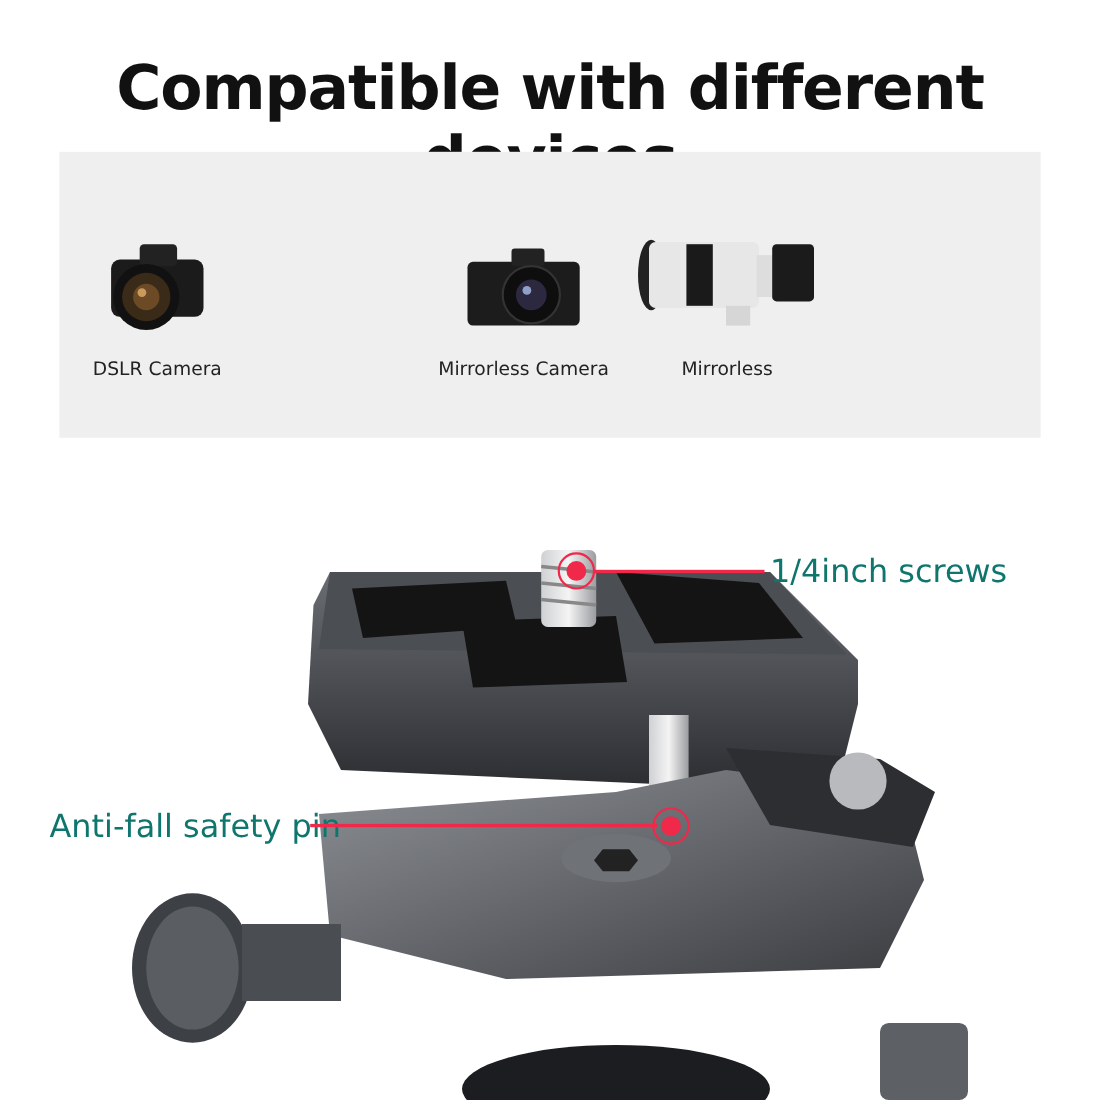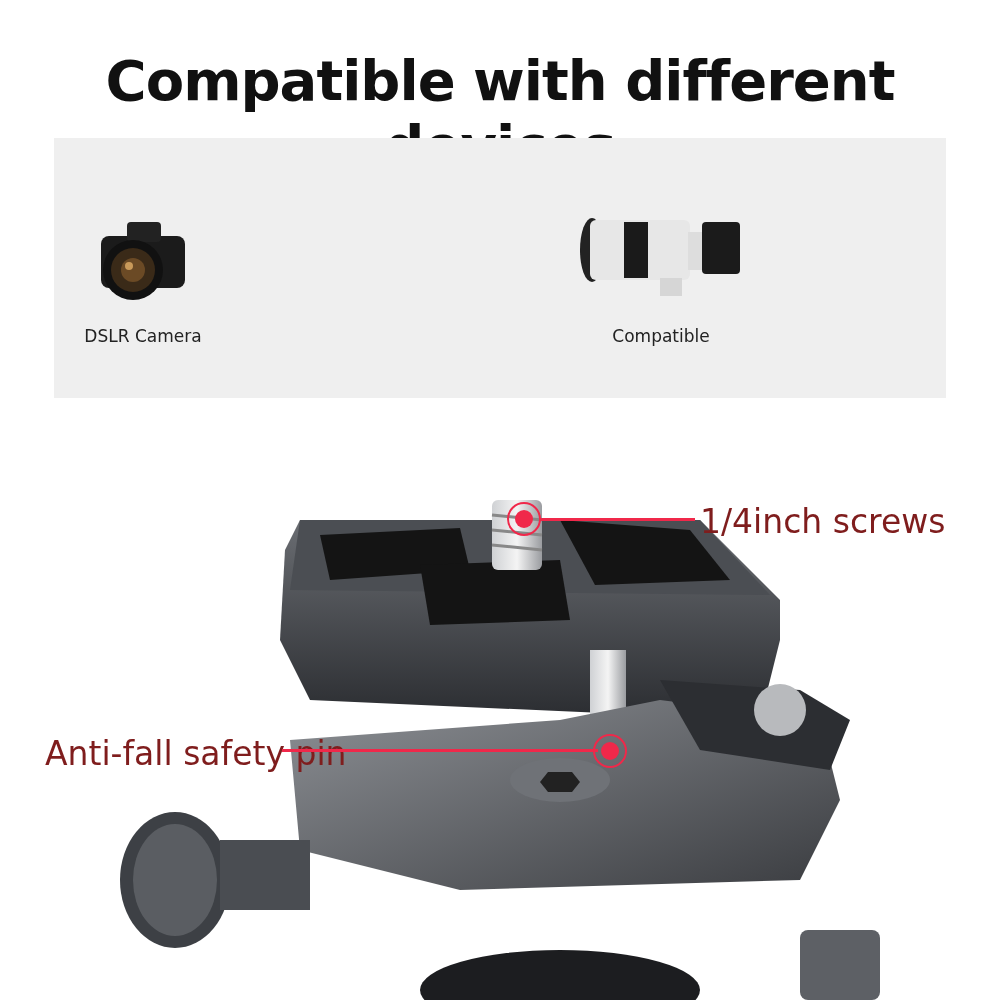--- a/index.html
+++ b/index.html
@@ -6,21 +6,21 @@
   body{width:1000px;height:1000px;position:relative;overflow:hidden;font-family:"DejaVu Sans",sans-serif;color:#111;}
   .title{position:absolute;left:0;top:48px;width:1000px;text-align:center;font-size:56px;font-weight:bold;letter-spacing:-1px;color:#111;}
   .panel{position:absolute;left:54px;top:138px;width:892px;height:260px;background:#efefef;}
   .dev{position:absolute;top:70px;width:170px;text-align:center;}
   .dev .img{height:100px;position:relative;margin:0 auto;}
   .dev .lbl{font-size:17px;color:#222;margin-top:18px;white-space:nowrap;}
   
   .line{position:absolute;height:3px;background:#f0284a;}
   .dot{position:absolute;width:18px;height:18px;border-radius:50%;background:#f0284a;}
   .ring{position:absolute;width:34px;height:34px;border-radius:50%;border:2px solid #f0284a;box-sizing:border-box;}
-  .clabel{position:absolute;font-size:33px;color:#7f1d1d;white-space:nowrap;}
+  .clabel{position:absolute;font-size:29px;color:#0f766e;white-space:nowrap;}
 </style>
 </head>
 <body>
 
 <div class="title">Compatible with different devices</div>
 
 <div class="panel">
 
   <div class="dev" style="left:4px;">
     <div class="img" style="width:100px;">
@@ -30,33 +30,45 @@
         <circle cx="40" cy="62" r="30" fill="#111"></circle>
         <circle cx="40" cy="62" r="22" fill="#3a2a18"></circle>
         <circle cx="40" cy="62" r="12" fill="#6b4a25"></circle>
         <circle cx="36" cy="58" r="4" fill="#c99a5a"></circle>
       </svg>
     </div>
     <div class="lbl">DSLR Camera</div>
   </div>
 
 
+  <div class="dev" style="left:337px;">
+    <div class="img" style="width:110px;">
+      <svg width="110" height="100" viewBox="0 0 110 100">
+        <rect x="4" y="30" width="102" height="58" rx="5" fill="#1c1c1c"></rect>
+        <rect x="44" y="18" width="30" height="16" rx="3" fill="#222"></rect>
+        <circle cx="62" cy="60" r="26" fill="#0e0e0e" stroke="#333" stroke-width="2"></circle>
+        <circle cx="62" cy="60" r="14" fill="#2b2840"></circle>
+        <circle cx="58" cy="56" r="4" fill="#8fa0c8"></circle>
+      </svg>
+    </div>
+    <div class="lbl">Mirrorless Camera</div>
+  </div>
 
   <div class="dev" style="left:522px;">
     <div class="img" style="width:170px;">
       <svg width="170" height="100" viewBox="0 0 170 100">
         <ellipse cx="16" cy="42" rx="12" ry="32" fill="#222"></ellipse>
         <rect x="14" y="12" width="100" height="60" rx="6" fill="#e7e7e7"></rect>
         <rect x="48" y="14" width="24" height="56" fill="#1a1a1a"></rect>
         <rect x="112" y="24" width="16" height="38" fill="#ddd"></rect>
         <rect x="126" y="14" width="38" height="52" rx="4" fill="#1b1b1b"></rect>
         <rect x="84" y="70" width="22" height="18" fill="#d6d6d6"></rect>
       </svg>
     </div>
-    <div class="lbl">Compatible</div>
+    <div class="lbl">Mirrorless</div>
   </div>
 
 </div>
 
 <div style="position:absolute;left:0;top:420px;width:1000px;height:580px;">
   <svg width="1000" height="580" viewBox="0 0 1000 580">
     <defs>
       <linearGradient id="g1" x1="0" y1="0" x2="0" y2="1">
         <stop offset="0" stop-color="#6a6d72"></stop>
           <stop offset="1" stop-color="#2a2c30"></stop>

